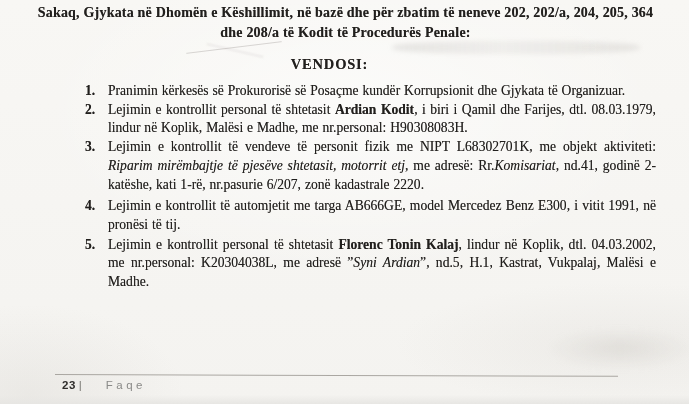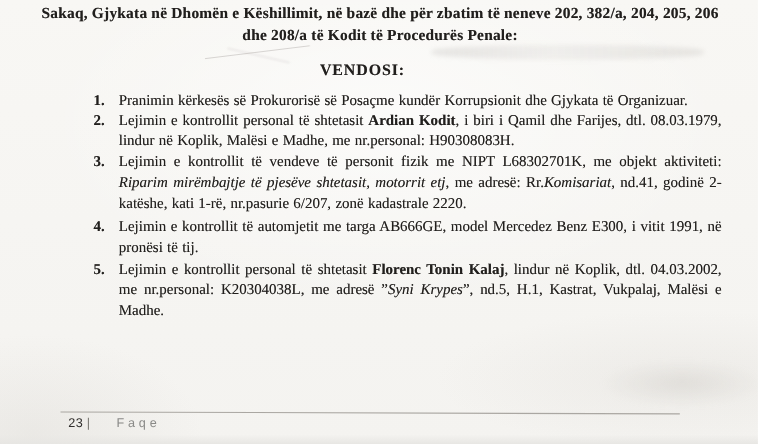--- a/index.html
+++ b/index.html
@@ -47,21 +47,21 @@
 
   .footer-rule{
     position:absolute;left:55px;top:374px;width:563px;height:1px;
     background:var(--rule);transform:rotate(.18deg);transform-origin:left center;
   }
   .footer{
     position:absolute;left:62px;top:379px;
     font-family:"Liberation Sans","DejaVu Sans",sans-serif;font-size:11.5px;
     white-space:nowrap;
   }
-  .footer .page-num{font-weight:normal;color:var(--footer-num);letter-spacing:.5px;}
+  .footer .page-num{font-weight:bold;color:var(--footer-num);letter-spacing:.5px;}
   .footer .sep{color:#76746f;margin:0 4px 0 3px;font-weight:normal;}
   .footer .label{color:var(--footer-label);letter-spacing:3.5px;padding-left:20px;}
 
   .bottom-band{
     position:absolute;left:0;right:0;bottom:0;height:9px;
     background:linear-gradient(rgba(238,237,234,0), #e7e6e3);
   }
   .smudge-top{
     position:absolute;left:392px;top:41px;width:248px;height:13px;border-radius:45%;
     background:linear-gradient(90deg, rgba(150,145,140,.20), rgba(160,155,150,.10) 45%, rgba(150,145,140,.18));
@@ -84,21 +84,21 @@
   }
 </style>
 </head>
 <body>
 
 <div class="smudge-top"></div>
 <div class="smudge-diag-1"></div>
 <div class="smudge-diag-2"></div>
 <div class="smudge-right"></div>
 
-<div class="doc-header scan-text">Sakaq, Gjykata në Dhomën e Këshillimit, në bazë dhe për zbatim të neneve 202, 382/a, 204, 205, 206 dhe 208/a  të Kodit të Procedurës Penale:</div>
+<div class="doc-header scan-text">Sakaq, Gjykata në Dhomën e Këshillimit, në bazë dhe për zbatim të neneve 202, 202/a, 204, 205, 364 dhe 208/a  të Kodit të Procedurës Penale:</div>
 
 <div class="decision-heading scan-text">VENDOSI:</div>
 
 <div class="decision-list scan-text">
     <div class="item">
       <span class="num">1.</span>
       <span class="txt"><span>Pranimin kërkesës së Prokurorisë së Posaçme kundër Korrupsionit dhe Gjykata të Organizuar.</span></span>
     </div>
     <div class="item">
       <span class="num">2.</span>
@@ -107,21 +107,21 @@
     <div class="item">
       <span class="num">3.</span>
       <span class="txt"><span>Lejimin e kontrollit të vendeve të personit fizik me NIPT L68302701K, me objekt aktiviteti: </span><span class="seg-italic">Riparim mirëmbajtje të pjesëve shtetasit, motorrit etj</span><span>, me adresë: Rr.</span><span class="seg-italic">Komisariat</span><span>, nd.41, godinë 2-katëshe, kati 1-rë, nr.pasurie 6/207, zonë kadastrale 2220.</span></span>
     </div>
     <div class="item">
       <span class="num">4.</span>
       <span class="txt"><span>Lejimin e kontrollit të automjetit me targa AB666GE, model Mercedez Benz E300, i vitit 1991, në pronësi të tij.</span></span>
     </div>
     <div class="item">
       <span class="num">5.</span>
-      <span class="txt"><span>Lejimin e kontrollit personal të shtetasit </span><span class="seg-bold">Florenc Tonin Kalaj</span><span>, lindur në Koplik, dtl. 04.03.2002, me nr.personal: K20304038L, me adresë ”</span><span class="seg-italic">Syni Krypes</span><span>”, nd.5, H.1, Kastrat, Vukpalaj, Malësi e Madhe.</span></span>
+      <span class="txt"><span>Lejimin e kontrollit personal të shtetasit </span><span class="seg-bold">Florenc Tonin Kalaj</span><span>, lindur në Koplik, dtl. 04.03.2002, me nr.personal: K20304038L, me adresë ”</span><span class="seg-italic">Syni Ardian</span><span>”, nd.5, H.1, Kastrat, Vukpalaj, Malësi e Madhe.</span></span>
     </div>
   </div>
 
 <div class="footer-rule"></div>
 
 <div class="footer">
   <span class="page-num">23</span><span class="sep">|</span><span class="label">Faqe</span>
 </div>
 
 <div class="bottom-band"></div>

